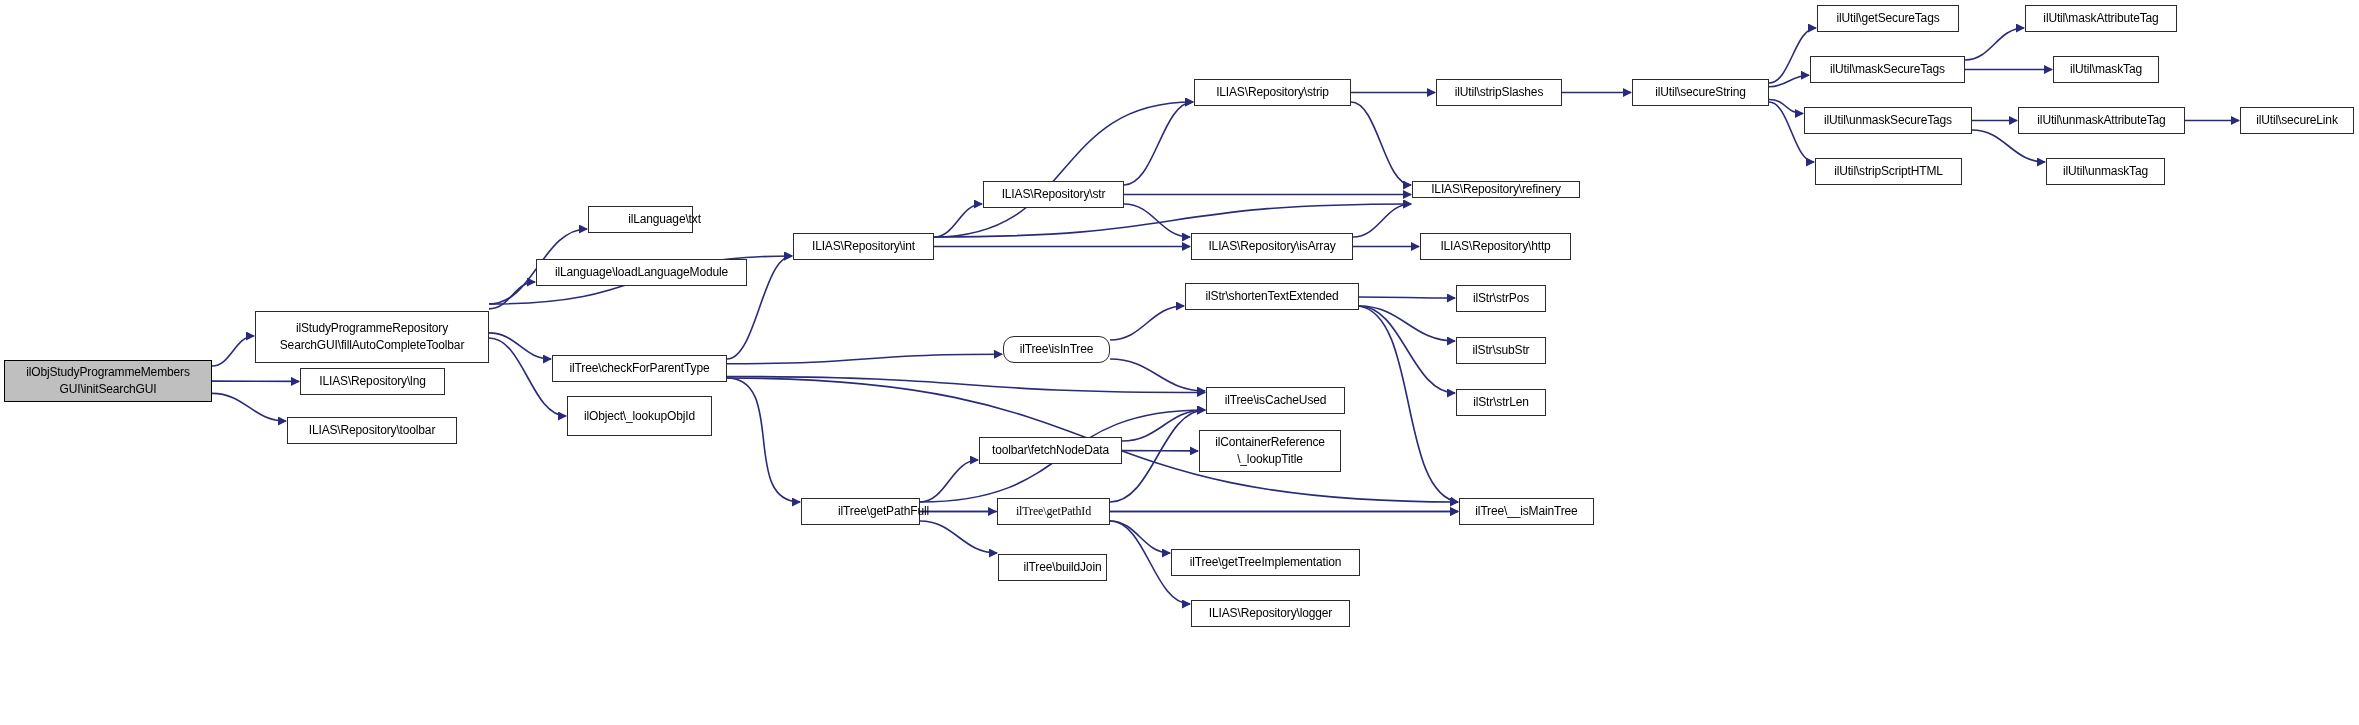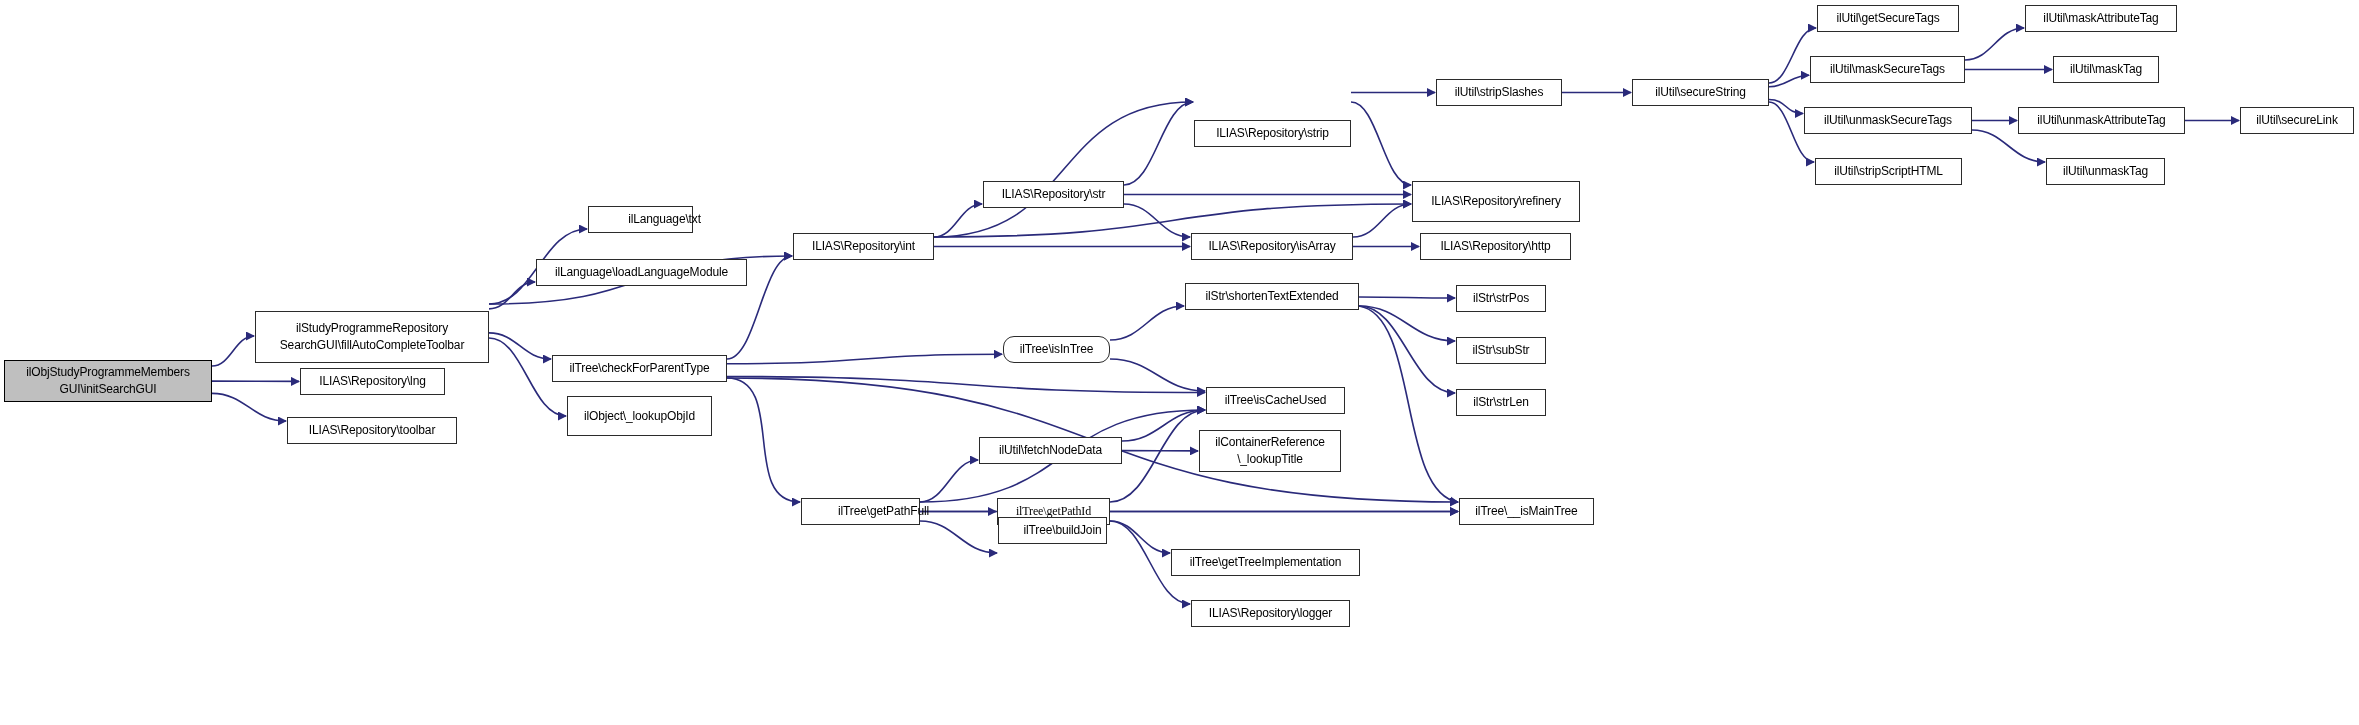--- a/index.html
+++ b/index.html
@@ -111,44 +111,44 @@
       <div class="node" style="left: 255px; top: 300px; width: 234px; height: 52px; margin-top: 11px;"><span class="lbl">ilStudyProgrammeRepository
 SearchGUI\fillAutoCompleteToolbar</span></div>
       <div class="node" style="left: 588px; top: 206px; width: 105px; height: 27px; padding-left: 48px;"><span class="lbl">ilLanguage\txt</span></div>
       <div class="node" style="left: 536px; top: 259px; width: 211px; height: 27px;"><span class="lbl">ilLanguage\loadLanguageModule</span></div>
       <div class="node" style="left: 300px; top: 368px; width: 145px; height: 27px;"><span class="lbl">ILIAS\Repository\lng</span></div>
       <div class="node" style="left: 287px; top: 417px; width: 170px; height: 27px;"><span class="lbl">ILIAS\Repository\toolbar</span></div>
       <div class="node" style="left: 552px; top: 355px; width: 175px; height: 27px;"><span class="lbl">ilTree\checkForParentType</span></div>
       <div class="node" style="left: 567px; top: 396px; width: 145px; height: 40px; align-items: center;"><span class="lbl">ilObject\_lookupObjId</span></div>
       <div class="node" style="left: 793px; top: 233px; width: 141px; height: 27px;"><span class="lbl">ILIAS\Repository\int</span></div>
       <div class="node" style="left: 983px; top: 181px; width: 141px; height: 27px;"><span class="lbl">ILIAS\Repository\str</span></div>
-      <div class="node" style="left: 1194px; top: 79px; width: 157px; height: 27px; margin-top: 41px;"><span class="lbl">ILIAS\Repository\strip</span></div>
+      <div class="node" style="left: 1194px; top: 79px; width: 157px; height: 27px;"><span class="lbl">ILIAS\Repository\strip</span></div>
       <div class="node" style="left: 1436px; top: 79px; width: 126px; height: 27px;"><span class="lbl">ilUtil\stripSlashes</span></div>
       <div class="node" style="left: 1632px; top: 79px; width: 137px; height: 27px;"><span class="lbl">ilUtil\secureString</span></div>
       <div class="node" style="left: 1817px; top: 5px; width: 142px; height: 27px;"><span class="lbl">ilUtil\getSecureTags</span></div>
       <div class="node" style="left: 1810px; top: 56px; width: 155px; height: 27px;"><span class="lbl">ilUtil\maskSecureTags</span></div>
       <div class="node" style="left: 1804px; top: 107px; width: 168px; height: 27px;"><span class="lbl">ilUtil\unmaskSecureTags</span></div>
       <div class="node" style="left: 1815px; top: 158px; width: 147px; height: 27px;"><span class="lbl">ilUtil\stripScriptHTML</span></div>
       <div class="node" style="left: 2025px; top: 5px; width: 152px; height: 27px;"><span class="lbl">ilUtil\maskAttributeTag</span></div>
       <div class="node" style="left: 2053px; top: 56px; width: 106px; height: 27px;"><span class="lbl">ilUtil\maskTag</span></div>
       <div class="node" style="left: 2018px; top: 107px; width: 167px; height: 27px;"><span class="lbl">ilUtil\unmaskAttributeTag</span></div>
       <div class="node" style="left: 2046px; top: 158px; width: 119px; height: 27px;"><span class="lbl">ilUtil\unmaskTag</span></div>
       <div class="node" style="left: 2240px; top: 107px; width: 114px; height: 27px;"><span class="lbl">ilUtil\secureLink</span></div>
-      <div class="node" style="left: 1412px; top: 181px; width: 168px; height: 41px;"><span class="lbl">ILIAS\Repository\refinery</span></div>
+      <div class="node" style="left: 1412px; top: 181px; width: 168px; height: 17px;"><span class="lbl">ILIAS\Repository\refinery</span></div>
       <div class="node" style="left: 1191px; top: 233px; width: 162px; height: 27px;"><span class="lbl">ILIAS\Repository\isArray</span></div>
       <div class="node" style="left: 1420px; top: 233px; width: 151px; height: 27px;"><span class="lbl">ILIAS\Repository\http</span></div>
       <div class="node" style="left: 1185px; top: 283px; width: 174px; height: 27px;"><span class="lbl">ilStr\shortenTextExtended</span></div>
       <div class="node" style="left: 1456px; top: 285px; width: 90px; height: 27px;"><span class="lbl">ilStr\strPos</span></div>
       <div class="node" style="left: 1456px; top: 337px; width: 90px; height: 27px;"><span class="lbl">ilStr\subStr</span></div>
       <div class="node" style="left: 1456px; top: 389px; width: 90px; height: 27px;"><span class="lbl">ilStr\strLen</span></div>
       <div class="node" style="left: 1003px; top: 336px; width: 107px; height: 27px; border-radius: 11px;"><span class="lbl">ilTree\isInTree</span></div>
       <div class="node" style="left: 1206px; top: 387px; width: 139px; height: 27px;"><span class="lbl">ilTree\isCacheUsed</span></div>
-      <div class="node" style="left: 979px; top: 437px; width: 143px; height: 27px;"><span class="lbl">ilUtil\fetchNodeData</span></div>
+      <div class="node" style="left: 979px; top: 437px; width: 143px; height: 27px;"><span class="lbl">toolbar\fetchNodeData</span></div>
       <div class="node" style="left: 1199px; top: 430px; width: 142px; height: 42px;"><span class="lbl">ilContainerReference
 \_lookupTitle</span></div>
       <div class="node" style="left: 801px; top: 498px; width: 119px; height: 27px; padding-left: 46px;"><span class="lbl">ilTree\getPathFull</span></div>
       <div class="node" style="left: 997px; top: 498px; width: 113px; height: 27px; font-family: Liberation Serif, serif;"><span class="lbl">ilTree\getPathId</span></div>
-      <div class="node" style="left: 998px; top: 517px; width: 109px; height: 27px; padding-left: 20px;"><span class="lbl">ilTree\buildJoin</span></div>
+      <div class="node" style="left: 998px; top: 554px; width: 109px; height: 27px; padding-left: 20px;"><span class="lbl">ilTree\buildJoin</span></div>
       <div class="node" style="left: 1171px; top: 549px; width: 189px; height: 27px;"><span class="lbl">ilTree\getTreeImplementation</span></div>
       <div class="node" style="left: 1191px; top: 600px; width: 159px; height: 27px;"><span class="lbl">ILIAS\Repository\logger</span></div>
       <div class="node" style="left: 1459px; top: 498px; width: 135px; height: 27px;"><span class="lbl">ilTree\__isMainTree</span></div>
     </div>
 </div>
 
 </body></html>

